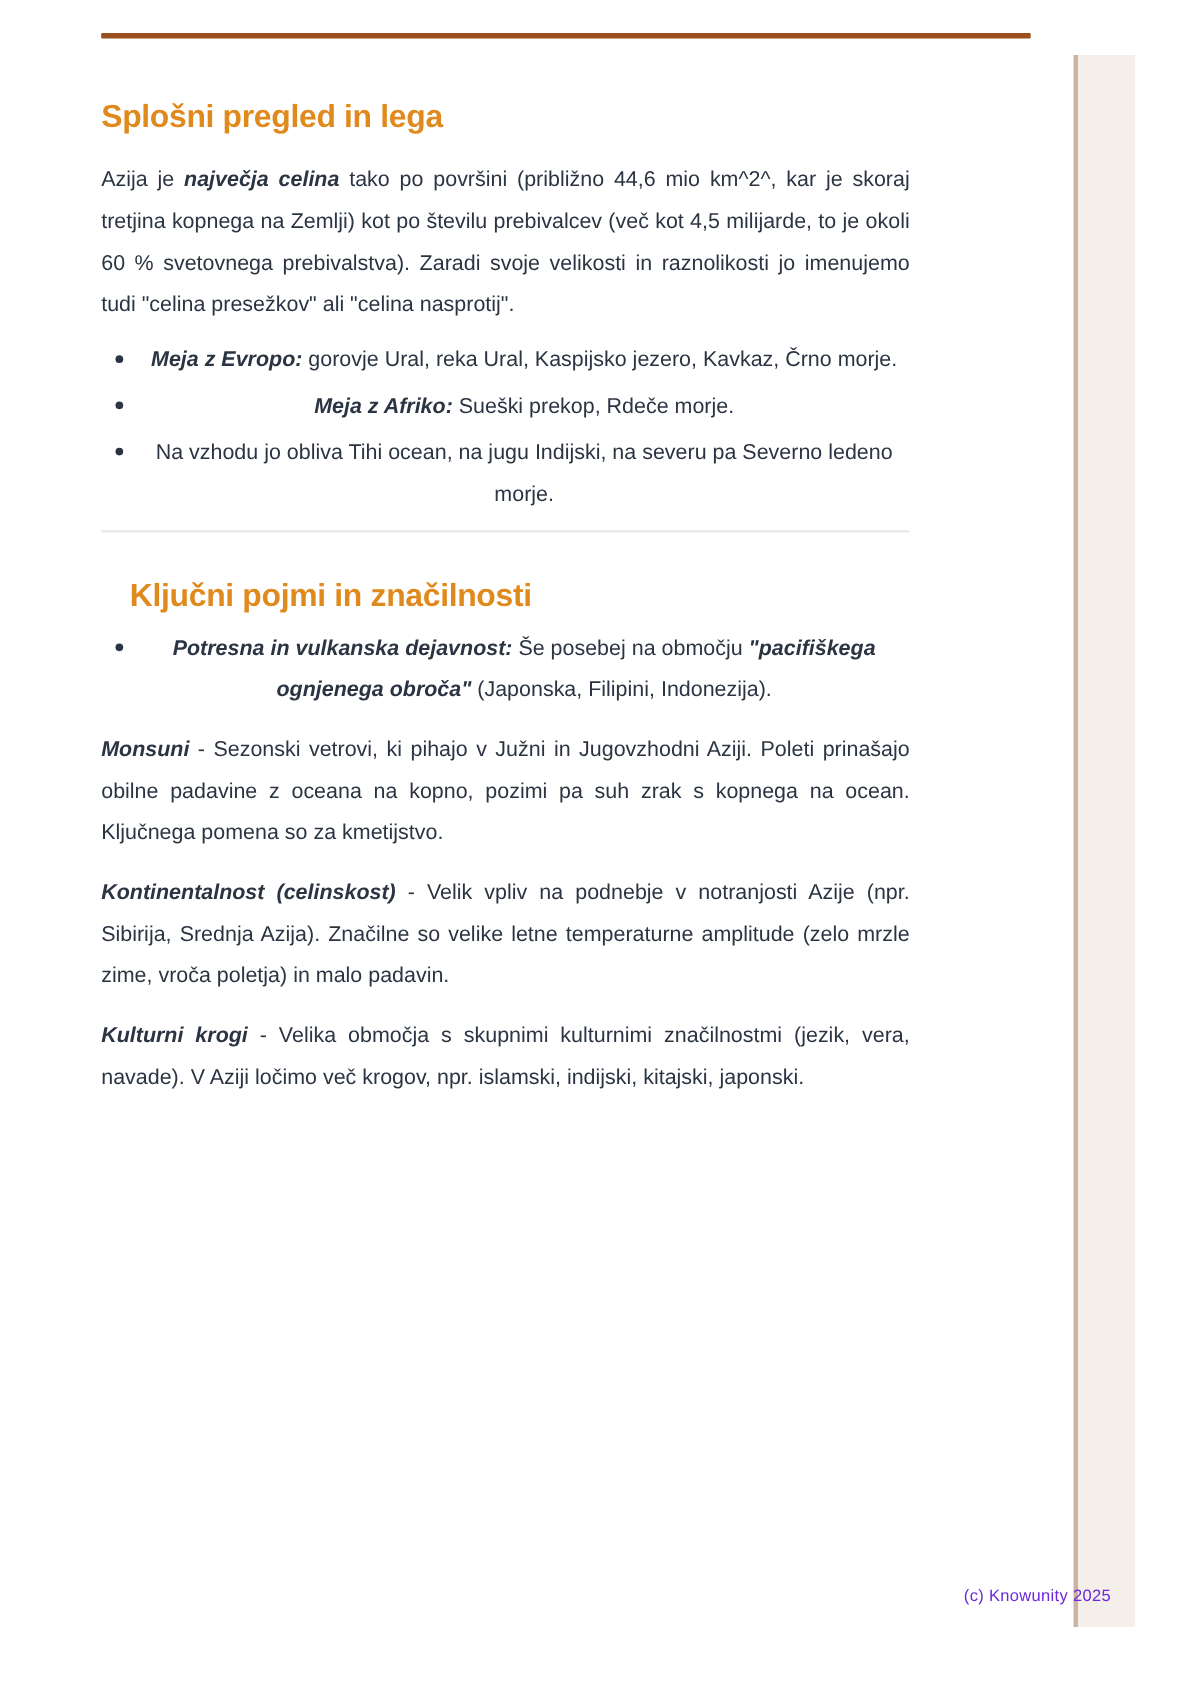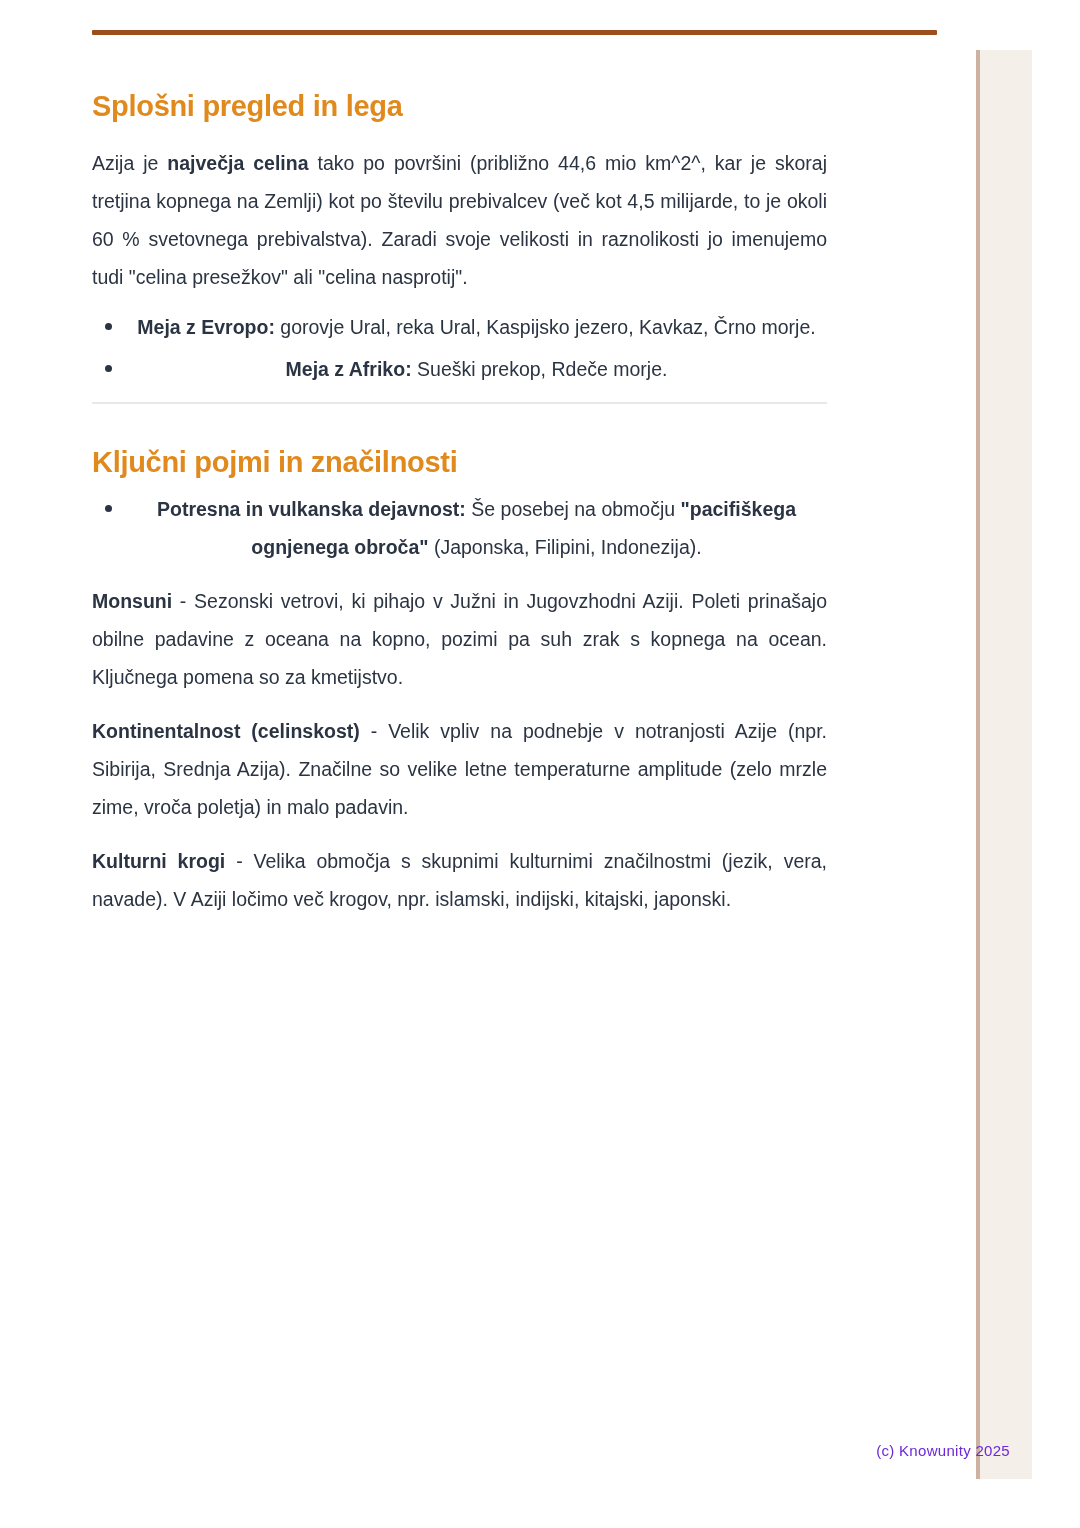--- a/index.html
+++ b/index.html
@@ -63,21 +63,21 @@
   }
 
   h2.section-heading {
     margin: 55px 0 0;
     font-size: 29px;
     line-height: 32px;
     font-weight: bold;
     color: #e08a1e;
     letter-spacing: -0.3px;
   }
-  h2.second { margin-top: 42px; }
+  h2.second { margin-top: 42px; margin-left: 26px; }
 
   .content p {
     margin: 16px 0 0;
     font-size: 19.5px;
     line-height: 38px;
     text-align: justify;
   }
   .content p.mt-lg { margin-top: 22px; }
 
   ul.bullet-list {
@@ -105,21 +105,21 @@
     background: #2b3442;
   }
 
   .section-divider {
     margin-top: 14px;
     width: 735px;
     height: 2px;
     background: #e8e8e8;
   }
 
-  strong { font-weight: bold; }
+  strong { font-weight: bold; font-style: italic; }
 </style>
 </head>
 <body>
 
 <div class="side-strip"></div>
 
 <div class="watermark">(c) Knowunity 2025</div>
 
 <main class="content">
 
@@ -127,20 +127,21 @@
 
   <section>
     <h2 class="section-heading">Splošni pregled in lega</h2>
 
     <p class="mt-lg"><span>Azija je </span><strong>največja celina</strong><span> tako po površini (približno 44,6 mio km^2^, kar je skoraj tretjina kopnega na Zemlji) kot po številu prebivalcev (več kot 4,5 milijarde, to je okoli 60 % svetovnega prebivalstva). Zaradi svoje velikosti in raznolikosti jo imenujemo tudi "celina presežkov" ali "celina nasprotij".</span></p>
 
 
     <ul class="bullet-list">
       <li class="list-item"><strong>Meja z Evropo:</strong><span> gorovje Ural, reka Ural, Kaspijsko jezero, Kavkaz, Črno morje.</span></li>
       <li class="list-item"><strong>Meja z Afriko:</strong><span> Sueški prekop, Rdeče morje.</span></li>
+      <li class="list-item"><span>Na vzhodu jo obliva Tihi ocean, na jugu Indijski, na severu pa Severno ledeno morje.</span></li>
     </ul>
   </section>
 
   <div class="section-divider"></div>
 
   <section>
     <h2 class="section-heading second">Ključni pojmi in značilnosti</h2>
 
 
     <ul class="bullet-list">

